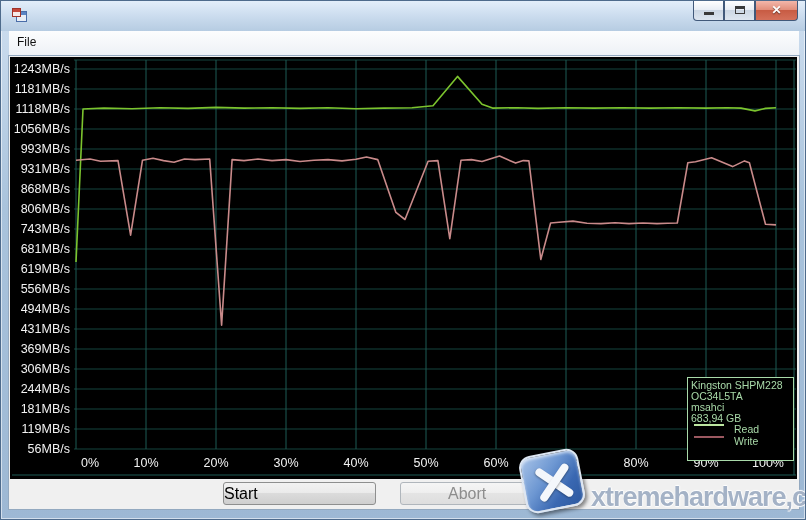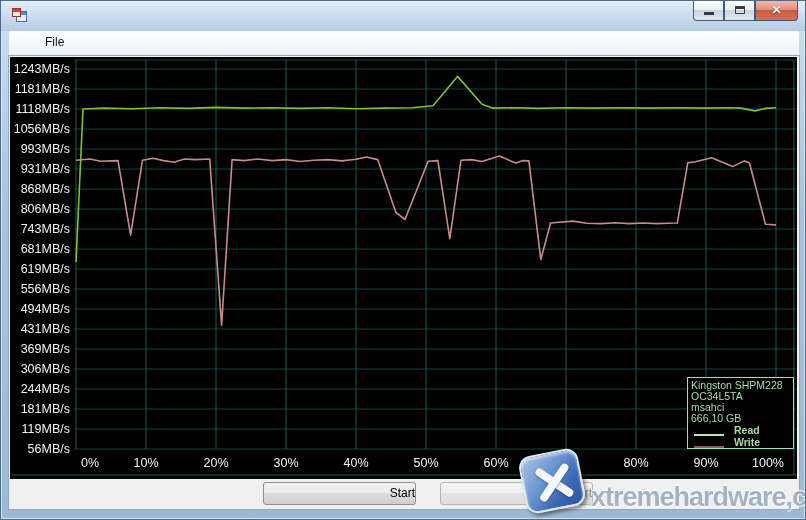--- a/index.html
+++ b/index.html
@@ -23,34 +23,34 @@
   .wbtn.min{border-radius:0 0 0 4px;}
   .wbtn.close{width:43px;border-radius:0 0 4px 0;
     background:linear-gradient(#f3b7aa,#e28f7c 45%,#c85c44 50%,#d4705a);}
   .glyph-min{position:absolute;left:10px;bottom:5px;width:10px;height:3px;background:#3a3a3a;}
   .glyph-max{position:absolute;left:10px;top:5px;width:10px;height:8px;border:1px solid #3a3a3a;border-top:3px solid #3a3a3a;background:transparent;}
   .glyph-close{position:absolute;left:0;right:0;top:2px;text-align:center;color:#fff;font-size:12px;font-weight:bold;
     text-shadow:0 1px 1px rgba(0,0,0,.5);}
   
   .menubar{position:absolute;left:8px;top:30px;width:790px;height:25px;
     background:linear-gradient(#fcfdfe,#eef1f6);border-bottom:1px solid #e2e6ec;}
-  .menu-item{display:inline-block;padding:4px 8px;font-size:12px;color:#111;cursor:default;margin-left:28px;}
+  .menu-item{display:inline-block;padding:4px 8px;font-size:12px;color:#111;cursor:default;}
   
   .content-bg{position:absolute;left:8px;top:55px;width:790px;height:453px;background:#f0f0f0;box-shadow:0 0 0 1px #93a9c0;}
   .chart{position:absolute;left:9px;top:56px;width:787px;height:422px;background:#000;overflow:hidden;}
   .chart svg{display:block;font-family:"Liberation Sans",sans-serif;}
   
-  .legend{position:absolute;left:677px;top:320px;width:107px;height:72px;background:#000;
+  .legend{position:absolute;left:677px;top:320px;width:107px;height:84px;background:#000;
     border:1px solid #9fd09f;font-size:10.5px;line-height:11px;padding:2px 0 0 3px;color:#abdcab;white-space:nowrap;overflow:hidden;}
-  .lrow{display:flex;align-items:flex-end;height:12px;font-weight:bold;}
+  .lrow{display:flex;align-items:flex-start;height:12px;}
   .lswatch{display:inline-block;width:30px;height:2px;margin:0 10px 0 3px;flex:0 0 auto;}
   
   .btn{position:absolute;top:481px;width:153px;height:23px;border:1px solid #8e8f8f;border-radius:3px;
     background:linear-gradient(#f2f2f2,#ebebeb 45%,#dbdbdb 50%,#cfcfcf);
-    font-size:12px;color:#000;text-align:right;line-height:21px;cursor:default;margin-left:40px;}
+    font-size:16px;color:#000;text-align:left;line-height:21px;cursor:default;}
   .btn.start{left:222px;}
   .btn.abort{left:399px;color:#8d8d8d;border-color:#b0b6bc;background:linear-gradient(#f5f5f5,#efefef 45%,#e4e4e4 50%,#dedede);padding-left:47px;}
   
   .watermark{position:absolute;left:0;top:0;width:0;height:0;}
   .wm-icon{position:absolute;left:521px;top:451px;width:60px;height:58px;border-radius:12px;
     transform:rotate(-11deg);
     background:linear-gradient(135deg,#a9c4e8,#6d97d2 40%,#3a68b2 70%,#2c589e);
     border:2px solid #dde6f2;box-shadow:2px 3px 4px rgba(0,0,0,.45),inset 0 2px 3px rgba(255,255,255,.6);}
   .wm-icon .xbar{position:absolute;left:8px;top:25px;width:44px;height:8px;border-radius:4px;background:#f4f7fb;box-shadow:0 1px 2px rgba(0,0,0,.3);}
   .wm-icon .xbar.b1{transform:rotate(45deg);}
@@ -154,21 +154,21 @@
         <text x="696" y="410" fill="#f2f2f2" text-anchor="middle" font-size="12.5">90%</text>
         <line x1="766" y1="3" x2="766" y2="392" stroke="#1c5a55" stroke-width="1"></line>
         <text x="758" y="410" fill="#f2f2f2" text-anchor="middle" font-size="12.5">100%</text>
         <polyline points="66.0,205.0 73.0,52.0 94.0,51.1 122.0,51.7 150.0,50.7 178.0,51.4 206.0,50.4 234.0,51.1 262.0,50.7 290.0,51.4 318.0,50.7 346.0,51.7 374.0,51.1 402.0,50.7 423.0,48.8 447.5,19.4 472.0,47.2 482.5,51.1 507.0,50.7 528.0,51.4 556.0,50.7 584.0,51.1 612.0,50.7 640.0,51.1 668.0,50.7 696.0,51.1 717.0,50.7 731.0,51.1 745.0,53.9 755.5,51.4 766.0,50.7" fill="none" stroke="#7cc42e" stroke-width="1.6" stroke-linejoin="round"></polyline>
         <polyline points="66.0,103.2 80.0,102.0 90.5,104.2 108.0,103.6 120.6,178.1 132.5,103.2 143.0,101.3 153.5,103.6 164.0,105.2 174.5,102.0 185.0,102.6 199.7,102.0 211.6,268.1 222.1,102.6 234.0,103.6 248.0,102.0 262.0,103.6 276.0,102.6 290.0,104.5 304.0,103.2 318.0,102.6 332.0,103.9 346.0,102.3 356.5,100.0 367.7,102.6 385.9,155.4 395.0,162.5 418.1,104.2 427.9,103.6 439.8,181.7 451.0,103.2 461.5,102.6 472.0,104.5 489.5,99.1 505.6,106.1 513.3,103.6 518.9,103.9 530.8,202.5 540.6,166.0 549.0,165.3 563.0,164.1 577.0,166.3 591.0,166.6 605.0,165.7 619.0,166.6 633.0,166.0 647.0,166.6 657.5,166.3 667.3,166.0 677.8,105.8 685.5,104.8 701.6,100.7 722.6,109.6 734.5,103.9 739.4,105.8 755.5,167.3 766.0,167.9" fill="none" stroke="#c98a8a" stroke-width="1.6" stroke-linejoin="round"></polyline>
       </svg>
     <div class="legend" style="border-color: rgb(169, 218, 169); color: rgb(169, 218, 169);">
       <div>Kingston SHPM228</div>
       <div>OC34L5TA</div>
       <div>msahci</div>
-      <div>666,10 GB</div>
+      <div>683,94 GB</div>
       <div class="lrow">
         <span class="lswatch" style="background: rgb(188, 230, 160);"></span>
         <span>Read</span>
       </div>
       <div class="lrow">
         <span class="lswatch" style="background: rgb(155, 88, 96);"></span>
         <span>Write</span>
       </div>
     </div>
   </div>

